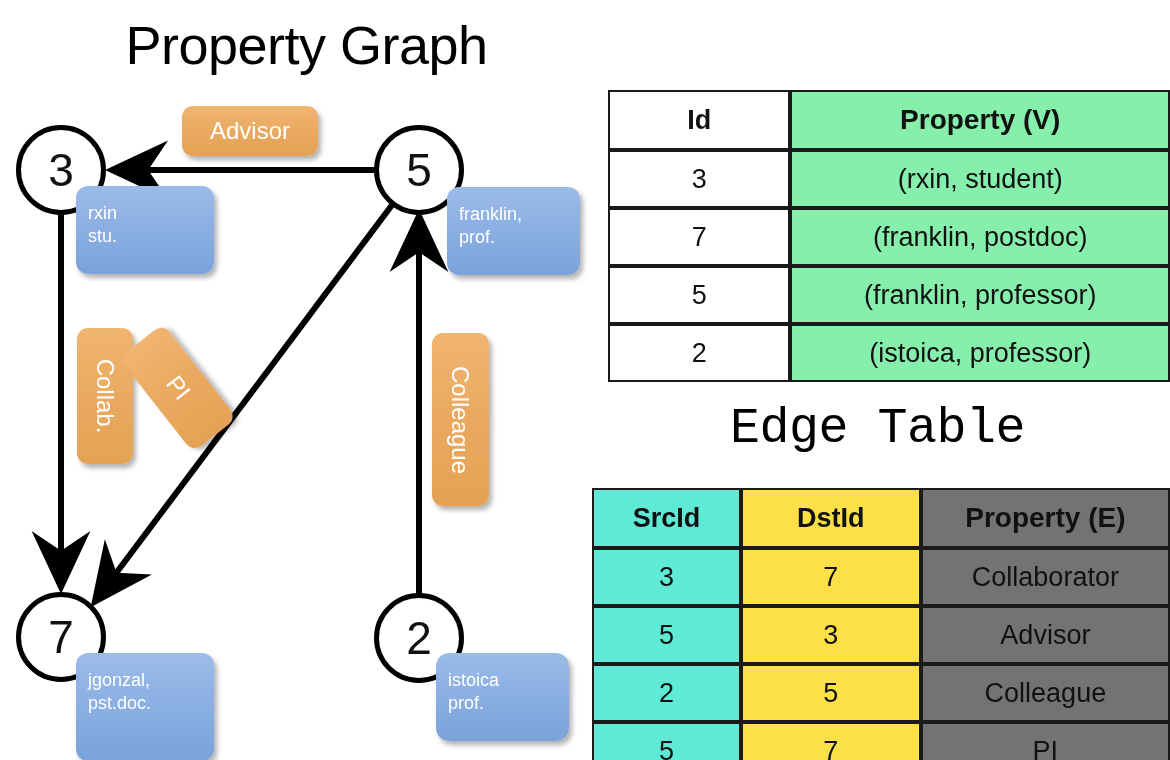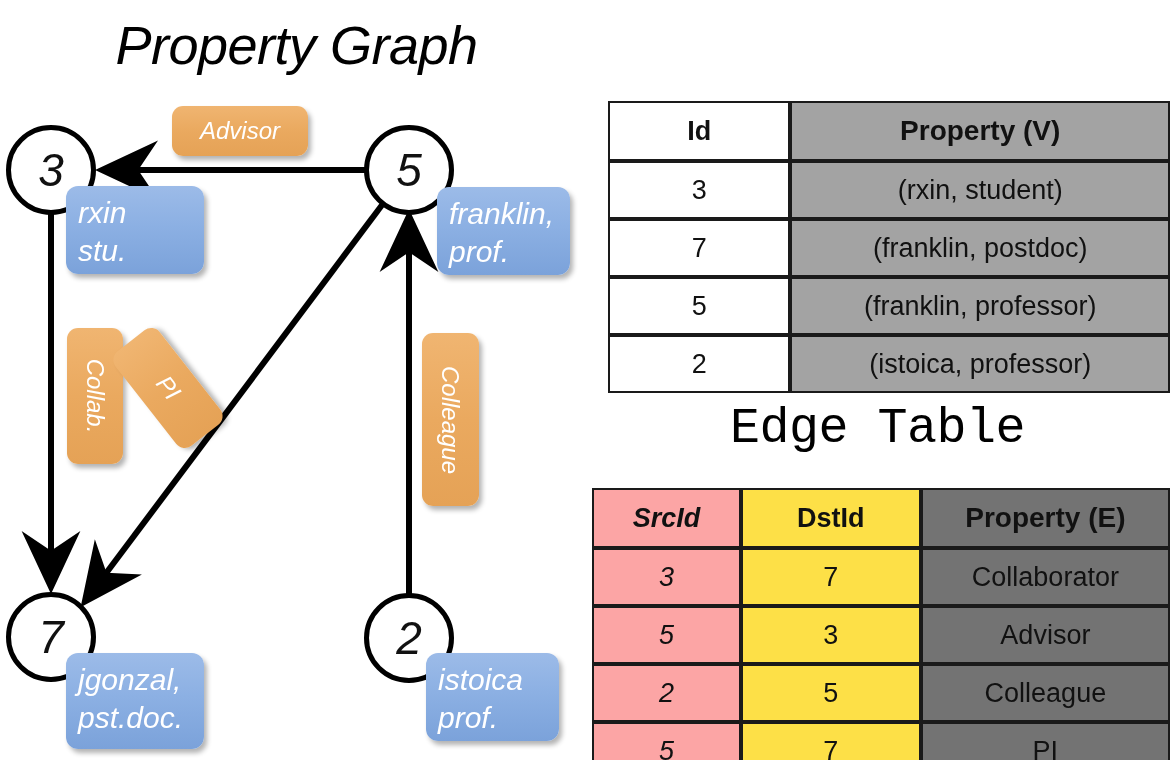--- a/index.html
+++ b/index.html
@@ -19,43 +19,43 @@
     font-weight:300;
     color:#000000;
     white-space:nowrap;
     letter-spacing:-0.5px;
   }
   #title-graph{left:0;top:14px;width:585px;text-align:center;font-size:54px;}
   #title-vertex{left:585px;top:10px;width:585px;text-align:center;font-size:50px;}
   #title-edge{left:585px;top:400px;width:585px;text-align:center;font-size:50px;font-family:Liberation Mono, monospace;}
 
   
-  #graph-panel{position:absolute;left:4px;top:0;width:585px;height:760px;font-style:italic;}
+  #graph-panel{position:absolute;left:14px;top:0;width:585px;height:760px;}
   #graph-svg{position:absolute;left:0;top:0;}
 
   .node-circle{
     position:absolute;
     border:5px solid #000;
     border-radius:50%;
     background:#ffffff;
     box-sizing:border-box;
     display:flex;align-items:center;justify-content:center;
     font-size:46px;font-weight:300;color:#111;
     font-family:"Liberation Sans", sans-serif;
   }
 
   .prop-box{
     position:absolute;
     border-radius:12px;
     background:linear-gradient(to bottom,#9cbbe8 0%,#8cb0e3 45%,#7ba2da 100%);
     box-shadow:3px 4px 5px rgba(0,0,0,0.30);
     color:#ffffff;
-    font-size:30px;
+    font-size:18px;
     line-height:1.28;
-    padding:8px 12px;
+    padding:16px 12px;
     box-sizing:border-box;
     font-family:"Liberation Sans", sans-serif;
     font-weight:300;
   }
   .prop-box span{display:block;}
 
   .edge-label{
     position:absolute;
     border-radius:11px;
     background:linear-gradient(to bottom,#f0b571 0%,#eaa95f 50%,#e5a256 100%);
@@ -75,31 +75,31 @@
   .tbl td,.tbl th{
     border:2px solid #1a1a1a;
     text-align:center;
     font-family:"Liberation Sans", sans-serif;
     font-weight:300;
     color:#111;
     padding:0;
   }
   .tbl .hdr{font-weight:bold;}
   .v-id{width:186px;height:54px;font-size:27px;background:#ffffff;}
-  .v-prop{width:388px;height:54px;font-size:27px;background:#a3a3a3;}
+  .v-prop{width:388px;height:54px;font-size:27px;background:#86efac;}
   .v-id.hdr{height:56px;font-size:27px;}
   .v-prop.hdr{height:56px;font-size:28px;}
 
-  .e-src{width:147px;height:54px;font-size:27px;background:#fca5a5;font-style:italic;}
+  .e-src{width:147px;height:54px;font-size:27px;background:#5eead4;}
   .e-dst{width:179px;height:54px;font-size:27px;background:#fde047;}
   .e-prop{width:248px;height:54px;font-size:27px;background:#737373;}
   .e-src.hdr,.e-dst.hdr{height:56px;font-size:27px;}
   .e-prop.hdr{height:56px;font-size:28px;}
 
-  #vertex-table{left:592px;top:101px;margin-left:16px;}
+  #vertex-table{left:592px;top:90px;margin-left:16px;}
   #edge-table{left:592px;top:488px;}
 </style>
 </head>
 <body>
 
 <div class="root">
 
   <div id="graph-panel">
 
     <div class="title" id="title-graph">Property Graph</div>
@@ -148,29 +148,29 @@
       <span>5</span>
     </div>
     <div class="prop-box" style="left:423px;top:187px;width:133px;height:88px;margin-left:10px;">
       <span>franklin,</span>
       <span>prof.</span>
     </div>
 
     <div class="node-circle" style="left:2px;top:592px;width:90px;height:90px;">
       <span>7</span>
     </div>
-    <div class="prop-box" style="left:62px;top:653px;width:138px;height:96px;">
+    <div class="prop-box" style="left:62px;top:653px;width:138px;height:108px;">
       <span>jgonzal,</span>
       <span>pst.doc.</span>
     </div>
 
     <div class="node-circle" style="left:360px;top:593px;width:90px;height:90px;">
       <span>2</span>
     </div>
-    <div class="prop-box" style="left:422px;top:653px;width:133px;height:88px;">
+    <div class="prop-box" style="left:422px;top:653px;width:133px;height:88px;border-radius:13px;">
       <span>istoica</span>
       <span>prof.</span>
     </div>
   </div>
 
 
   <table class="tbl" id="vertex-table">
     <tbody>
       <tr>
         <td class="v-id hdr">Id</td>

